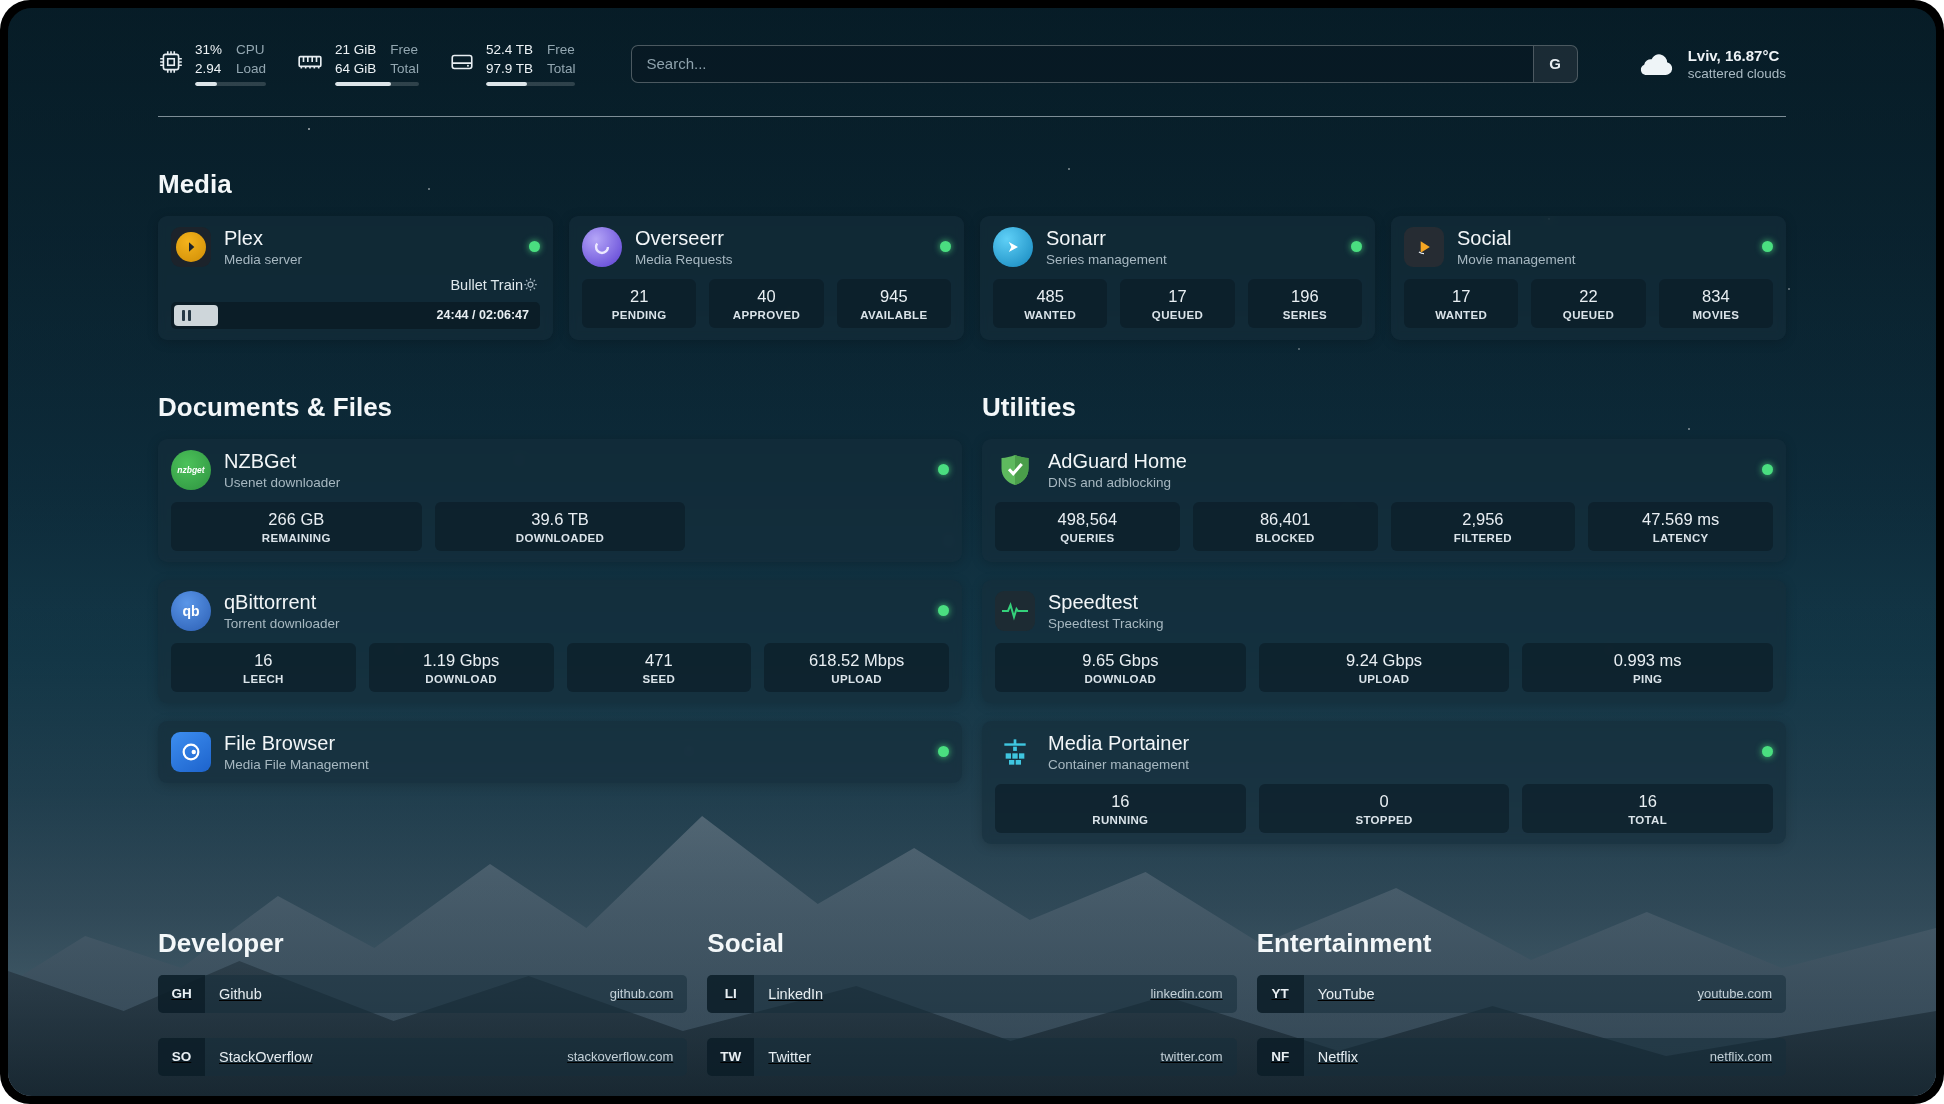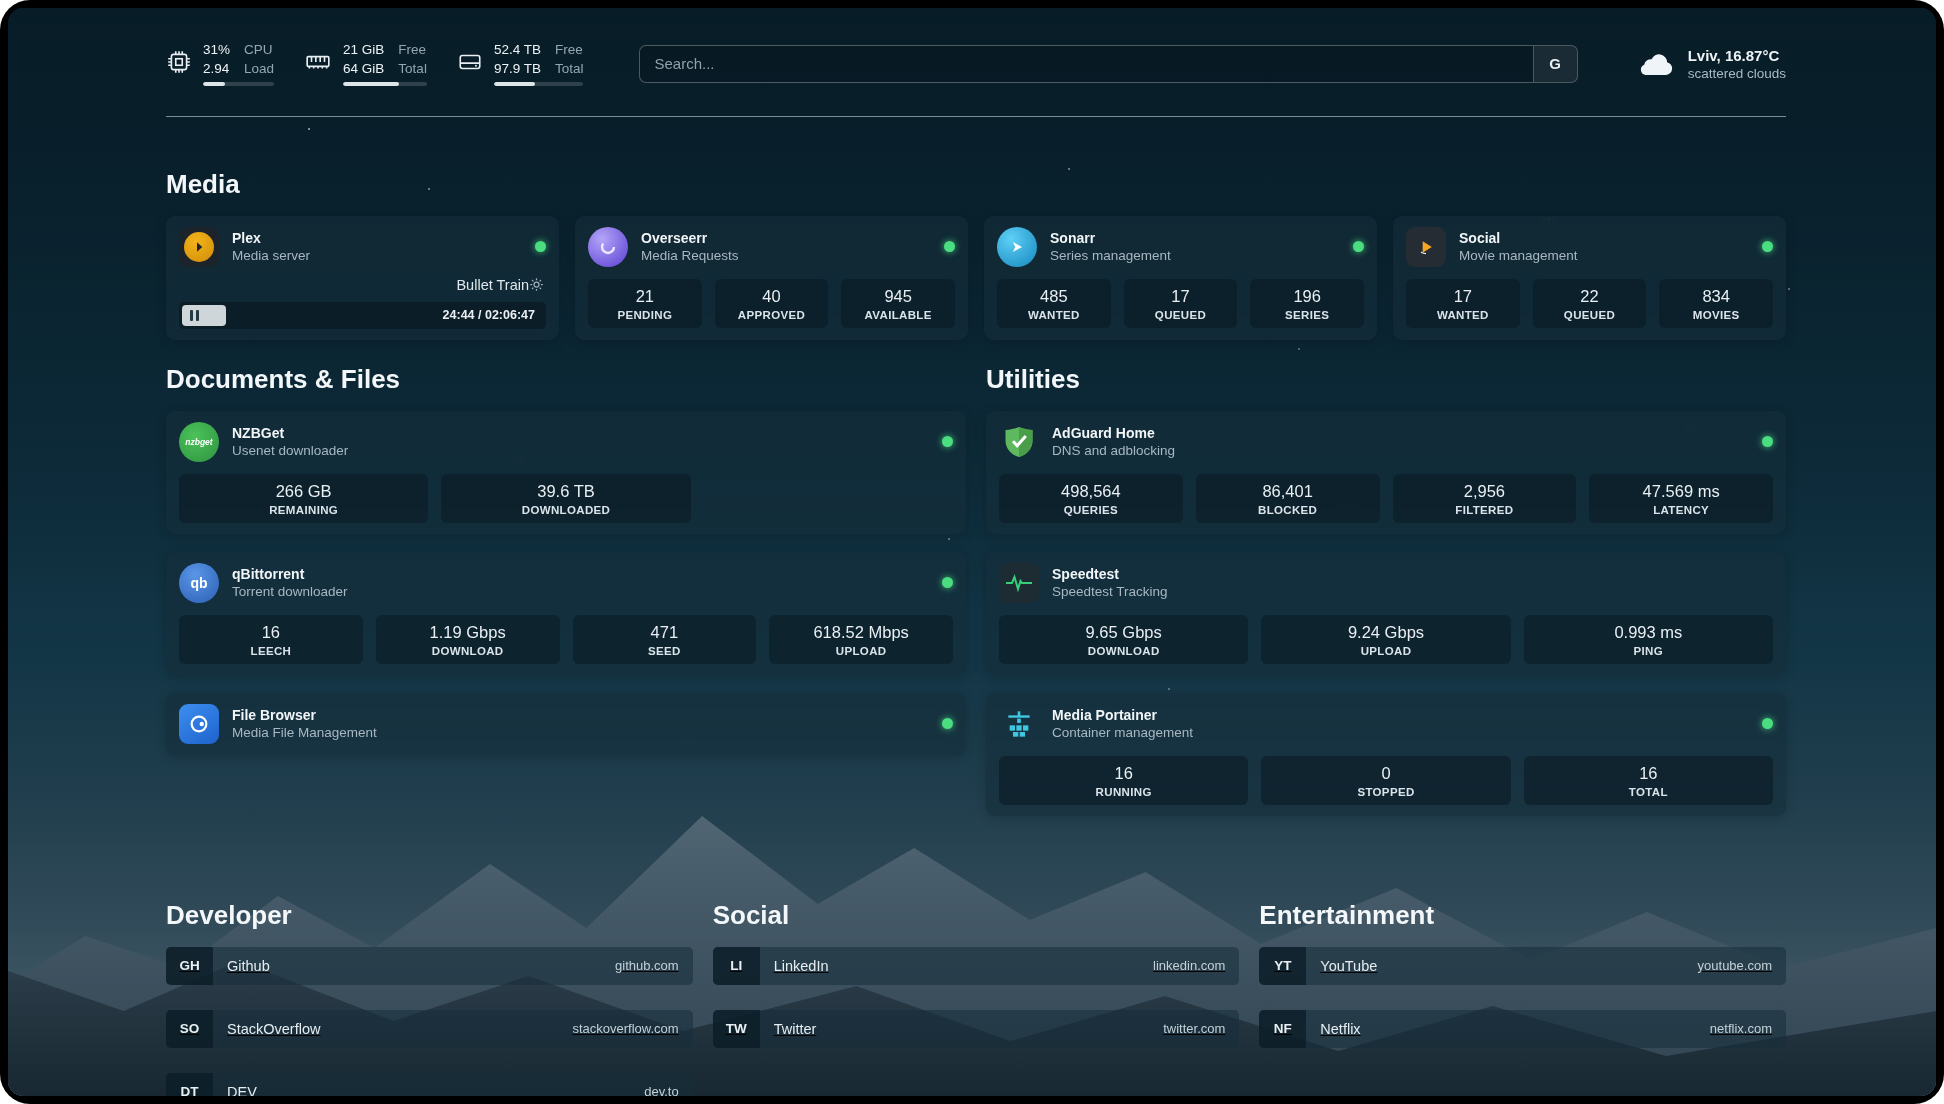--- a/index.html
+++ b/index.html
@@ -8,23 +8,22 @@
     width:1944px; height:1104px;
     background:#ffffff;
     font-family:"Liberation Sans","DejaVu Sans",sans-serif;
     overflow:hidden;
   }
   .frame {
     position:absolute; top:0; left:0; width:1944px; height:1104px;
     border-radius:30px; background:#000; overflow:hidden;
   }
   .canvas {
-    position:absolute; inset:8px; border-radius:15px; overflow:hidden;
+    position:absolute; inset:8px; border-radius:24px; overflow:hidden;
     background:linear-gradient(180deg,#081f2a 0%,#0c2836 22%,#103243 44%,#174052 60%,#2a4d5f 72%,#456172 83%,#64808f 93%,#7b93a2 100%);
-    padding-left:8px;
   }
   
   .mt1 {
     position:absolute; left:0; right:0; bottom:0; height:400px;
     background:linear-gradient(180deg,#93a5b2 0%,#6d8292 45%,#45596a 100%);
     clip-path:polygon(0 72%,4% 60%,9% 68%,14% 50%,19% 63%,25% 42%,30% 58%,36% 30%,42% 52%,47% 38%,53% 56%,59% 44%,65% 62%,72% 48%,79% 66%,85% 54%,92% 68%,100% 58%,100% 100%,0 100%);
     opacity:.92;
   }
   .mt2 {
     position:absolute; left:0; right:0; bottom:0; height:250px;
@@ -87,21 +86,21 @@
   .sec-title { font-size:26px; font-weight:600; color:#f3f7f9; margin:0 0 16px; }
   .media { margin-top:52px; }
   .grid4 { display:grid; grid-template-columns:repeat(4,1fr); gap:16px; }
 
   .card {
     background:rgba(21,45,58,.62); border-radius:9px; padding:11px 13px;
     backdrop-filter:blur(4px); box-shadow:0 2px 12px rgba(0,0,0,.18);
   }
   .card-head { display:flex; align-items:center; gap:13px; cursor:pointer; }
   .app-ic { width:40px; height:40px; display:flex; align-items:center; justify-content:center; flex:none; }
-  .app-name { font-size:14px; font-weight:700; color:#f2f6f8; line-height:1.15; }
+  .app-name { font-size:20px; font-weight:400; color:#f2f6f8; line-height:1.15; }
   .app-sub { font-size:13.5px; color:#a7b8c1; margin-top:2px; }
   .dot {
     margin-left:auto; width:11px; height:11px; border-radius:50%; flex:none;
     background:#4ade80; box-shadow:0 0 7px rgba(74,222,128,.85);
   }
   .stats { display:grid; gap:13px; margin-top:12px; }
   .c3 { grid-template-columns:repeat(3,1fr); }
   .c4 { grid-template-columns:repeat(4,1fr); }
   .stat { background:rgba(10,27,36,.6); border-radius:6px; text-align:center; padding:8px 4px 7px; }
   .stat-val { font-size:16.5px; color:#e9eff3; }
@@ -113,21 +112,21 @@
   .gearbtn { background:none; border:0; padding:0; cursor:pointer; display:flex; }
   .np-strip {
     position:relative; height:27px; background:rgba(9,24,32,.68);
     border-radius:5px; overflow:hidden;
   }
   .np-fill { position:absolute; left:3px; top:3px; bottom:3px; border-radius:4px; background:#ced6da; }
   .pausebtn { position:absolute; left:11px; top:0; bottom:0; display:flex; align-items:center; gap:3px; z-index:2; background:none; border:0; cursor:pointer; padding:0; }
   .pausebtn i { width:3px; height:11px; background:#263845; border-radius:1px; display:block; }
   .np-time { position:absolute; right:11px; top:50%; transform:translateY(-50%); font-size:12.5px; font-weight:600; color:#e9eff3; z-index:2; }
 
-  .cols2 { display:grid; grid-template-columns:1fr 1fr; gap:20px; margin-top:24px; }
+  .cols2 { display:grid; grid-template-columns:1fr 1fr; gap:20px; margin-top:52px; }
   .col-stack { display:flex; flex-direction:column; gap:18px; }
 
   
   .cols3 { display:grid; grid-template-columns:1fr 1fr 1fr; gap:20px; margin-top:84px; }
   .bm-list { display:flex; flex-direction:column; gap:25px;text-decoration:underline; }
   .bm { display:flex; align-items:center; height:38px; background:rgba(21,45,58,.55); border-radius:5px; overflow:hidden; cursor:pointer; }
   .bm-abbr { width:47px; height:100%; display:flex; align-items:center; justify-content:center; background:rgba(10,27,36,.72); font-size:13.5px; font-weight:700; color:#e9eff3; flex:none; }
   .bm-name { margin-left:14px; font-size:14.5px; color:#e6edf1; }
   .bm-url { margin-left:auto; margin-right:14px; font-size:13px; color:#c3d0d7; }
 

